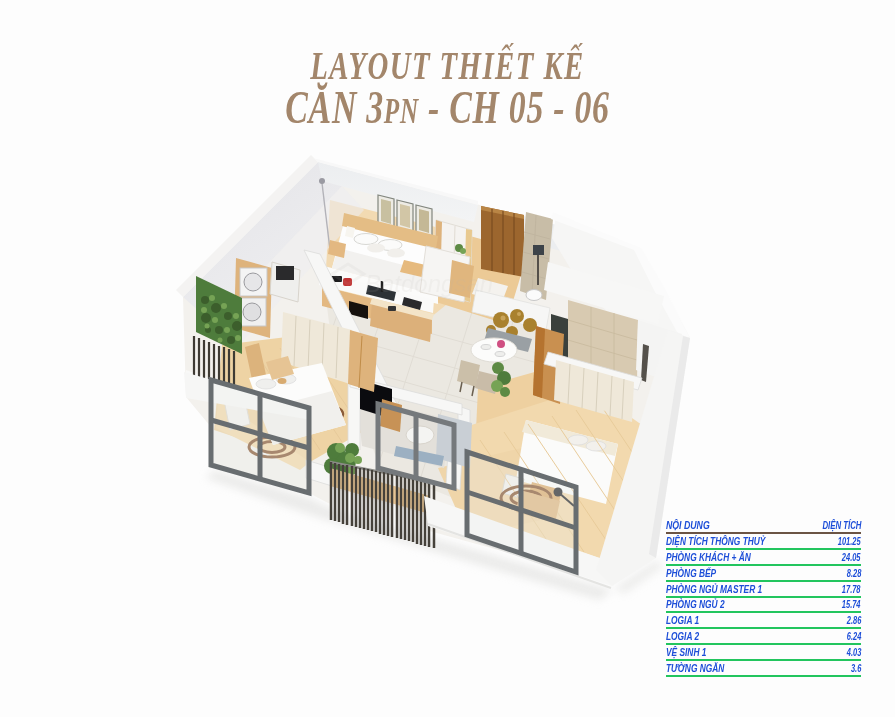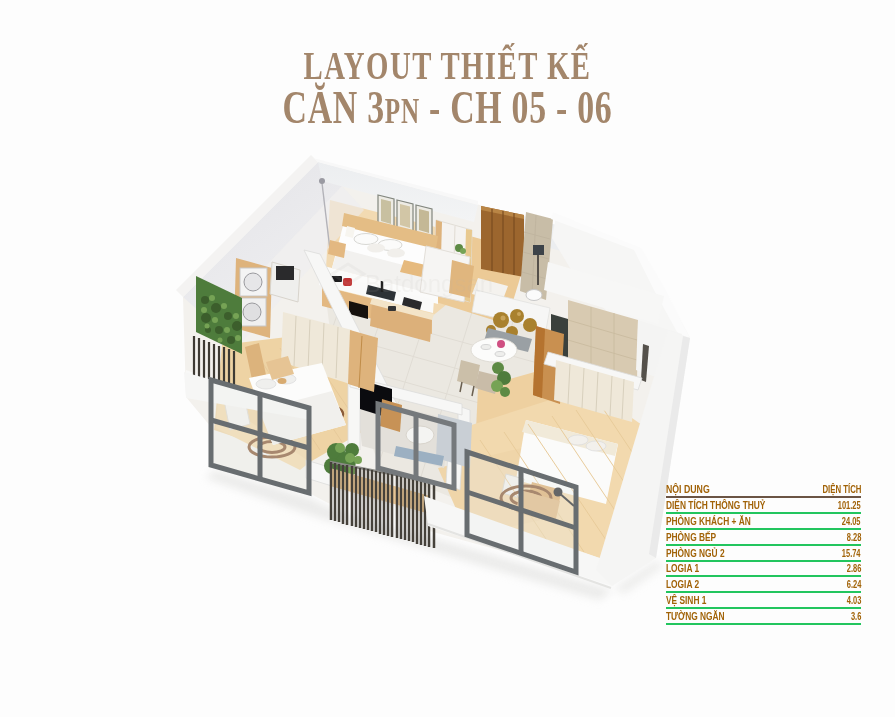--- a/index.html
+++ b/index.html
@@ -1,24 +1,24 @@
 <!DOCTYPE html>
 <html><head>
 <meta charset="utf-8">
 <style>
   html,body{margin:0;padding:0;background:#fdfdfd;}
   #page{position:relative;width:895px;height:717px;background:#fdfdfd;overflow:hidden;
-        font-family:"Liberation Sans",sans-serif;}
+        font-family:"Liberation Sans",sans-serif;font-style:italic;}
   .title{position:absolute;left:0;width:895px;text-align:center;color:#a3866b;
          font-family:"Liberation Serif",serif;font-weight:bold;transform:scaleX(0.72);}
   #t1{top:42px;font-size:40px;letter-spacing:2px;}
   #t2{top:80px;font-size:47px;letter-spacing:1px;}
   #t2 .sm{font-size:35px;}
   
-  #tbl{position:absolute;left:666px;top:480px;width:195px;color:#a16207;text-align:center;}
+  #tbl{position:absolute;left:666px;top:516px;width:195px;color:#1d4ed8;text-align:center;}
   #tbl .row{position:relative;height:13.9px;border-bottom:2px solid #22c55e;}
   #tbl .row .l{position:absolute;left:0;bottom:1px;font-size:11px;font-weight:bold;
                transform:scaleX(0.76);transform-origin:left bottom;white-space:nowrap;}
   #tbl .row .r{position:absolute;right:0;bottom:1px;font-size:11px;font-weight:bold;
                transform:scaleX(0.68);transform-origin:right bottom;}
   #tbl .hdr{border-bottom:2.5px solid #6b5444;height:16px;}
 </style>
 </head>
 <body>
 <div id="page">
@@ -490,20 +490,24 @@
       </div>
     <div class="row">
         <span class="l">PHÒNG KHÁCH + ĂN</span>
         <span class="r">24.05</span>
       </div>
     <div class="row">
         <span class="l">PHÒNG BẾP</span>
         <span class="r">8.28</span>
       </div>
     <div class="row">
+        <span class="l">PHÒNG NGỦ MASTER 1</span>
+        <span class="r">17.78</span>
+      </div>
+    <div class="row">
         <span class="l">PHÒNG NGỦ 2</span>
         <span class="r">15.74</span>
       </div>
     <div class="row">
         <span class="l">LOGIA 1</span>
         <span class="r">2.86</span>
       </div>
     <div class="row">
         <span class="l">LOGIA 2</span>
         <span class="r">6.24</span>

